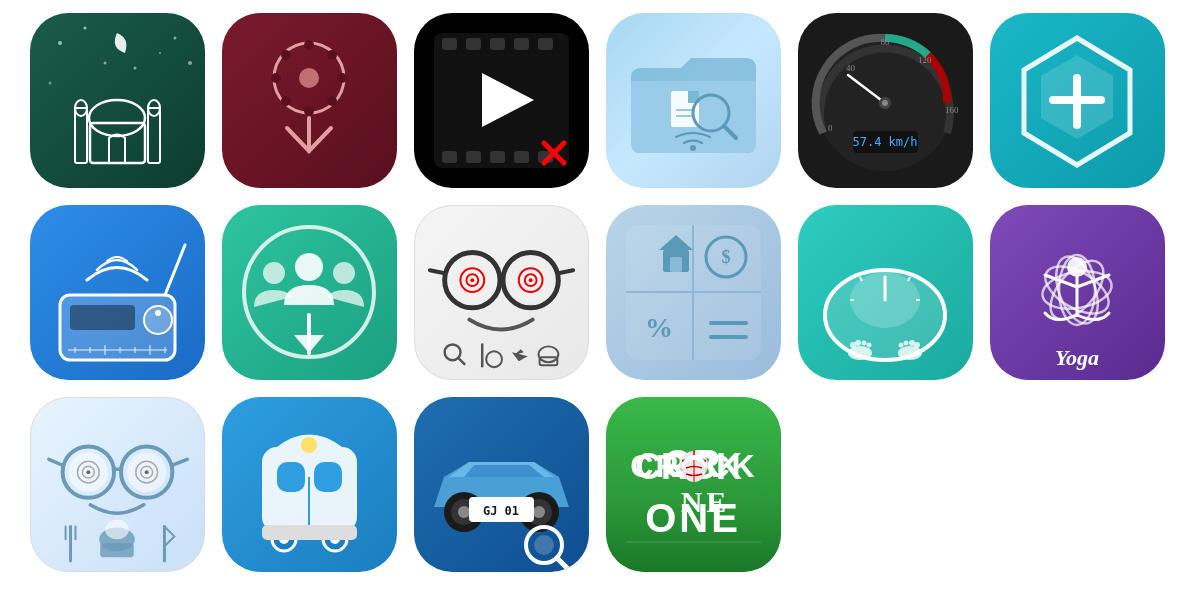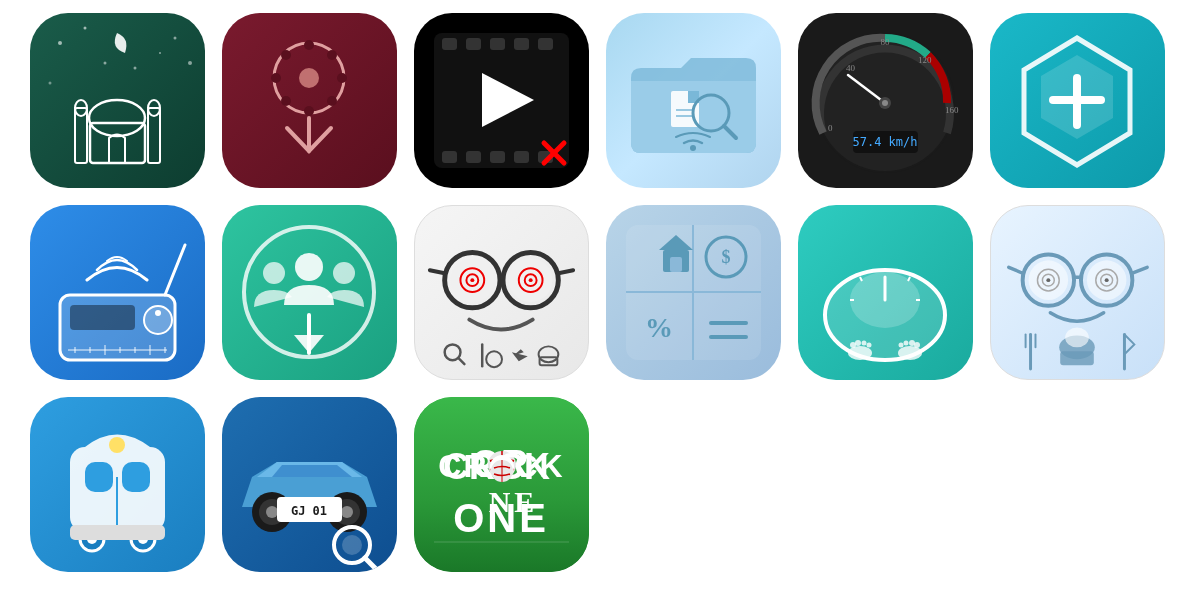--- a/index.html
+++ b/index.html
@@ -334,20 +334,42 @@
       <circle cx="71" cy="140" r="2.5" fill="white" opacity="0.8"></circle>
 
       <ellipse cx="112" cy="148" rx="12" ry="7" fill="white" opacity="0.8"></ellipse>
       <circle cx="119" cy="140" r="3" fill="white" opacity="0.8"></circle>
       <circle cx="114" cy="138" r="3" fill="white" opacity="0.8"></circle>
       <circle cx="108" cy="138" r="2.5" fill="white" opacity="0.8"></circle>
       <circle cx="103" cy="140" r="2.5" fill="white" opacity="0.8"></circle>
     </svg>
   </div>
 
+  <div class="app-icon app-13">
+    <svg viewBox="0 0 175 175" xmlns="http://www.w3.org/2000/svg">
+
+      <ellipse cx="87" cy="85" rx="18" ry="35" fill="none" stroke="white" stroke-width="2.5" opacity="0.7"></ellipse>
+      <ellipse cx="87" cy="85" rx="18" ry="35" fill="none" stroke="white" stroke-width="2.5" opacity="0.7" transform="rotate(40 87 85)"></ellipse>
+      <ellipse cx="87" cy="85" rx="18" ry="35" fill="none" stroke="white" stroke-width="2.5" opacity="0.7" transform="rotate(80 87 85)"></ellipse>
+      <ellipse cx="87" cy="85" rx="18" ry="35" fill="none" stroke="white" stroke-width="2.5" opacity="0.7" transform="rotate(120 87 85)"></ellipse>
+      <ellipse cx="87" cy="85" rx="18" ry="35" fill="none" stroke="white" stroke-width="2.5" opacity="0.7" transform="rotate(160 87 85)"></ellipse>
+
+      <circle cx="87" cy="62" r="10" fill="white" opacity="0.9"></circle>
+
+      <line x1="87" y1="72" x2="87" y2="110" stroke="white" stroke-width="3" stroke-linecap="round"></line>
+
+      <line x1="87" y1="82" x2="55" y2="70" stroke="white" stroke-width="3" stroke-linecap="round"></line>
+      <line x1="87" y1="82" x2="119" y2="70" stroke="white" stroke-width="3" stroke-linecap="round"></line>
+
+      <path d="M87 110 Q65 120 55 108" fill="none" stroke="white" stroke-width="3" stroke-linecap="round"></path>
+      <path d="M87 110 Q109 120 119 108" fill="none" stroke="white" stroke-width="3" stroke-linecap="round"></path>
+
+      <text x="87" y="160" text-anchor="middle" fill="white" font-size="22" font-style="italic" font-family="Georgia, serif" font-weight="bold">Yoga</text>
+    </svg>
+  </div>
 
   <div class="app-icon app-14">
     <svg viewBox="0 0 175 175" xmlns="http://www.w3.org/2000/svg">
 
       <circle cx="58" cy="75" r="26" fill="none" stroke="#6a9ab8" stroke-width="4"></circle>
       <circle cx="58" cy="75" r="20" fill="white" opacity="0.5"></circle>
       <circle cx="117" cy="75" r="26" fill="none" stroke="#6a9ab8" stroke-width="4"></circle>
       <circle cx="117" cy="75" r="20" fill="white" opacity="0.5"></circle>
 
       <line x1="84" y1="72" x2="91" y2="72" stroke="#6a9ab8" stroke-width="3.5"></line>

